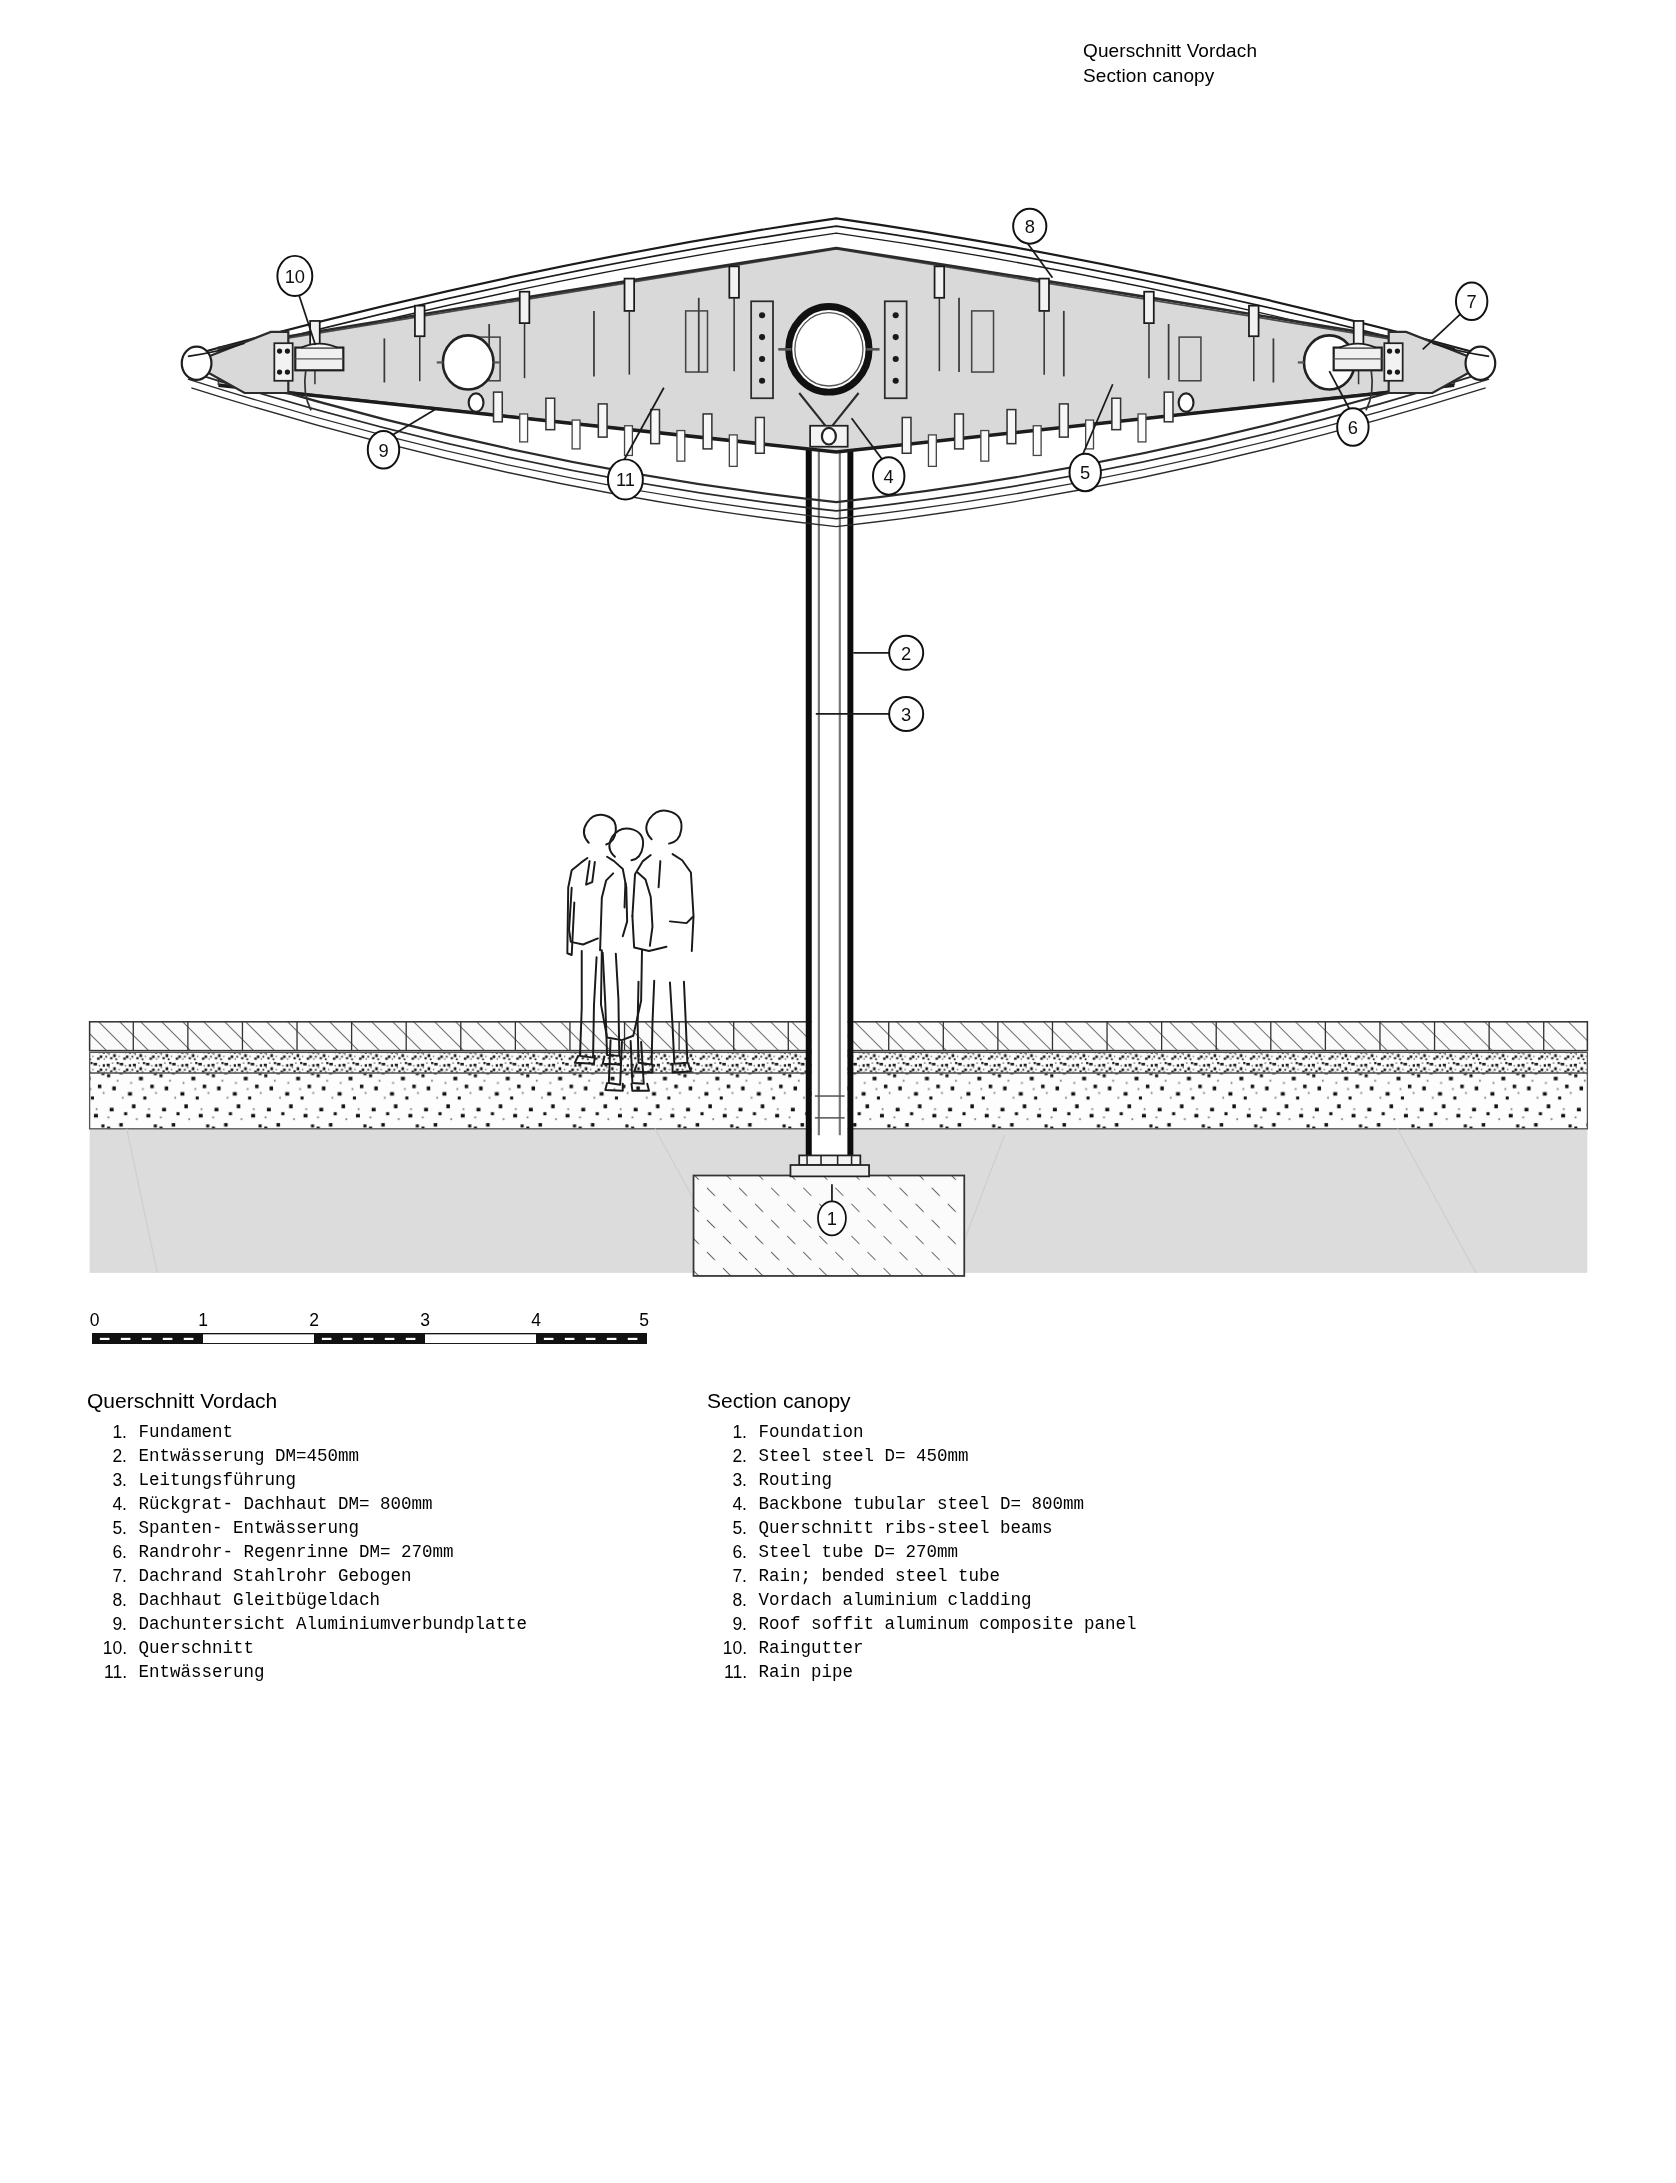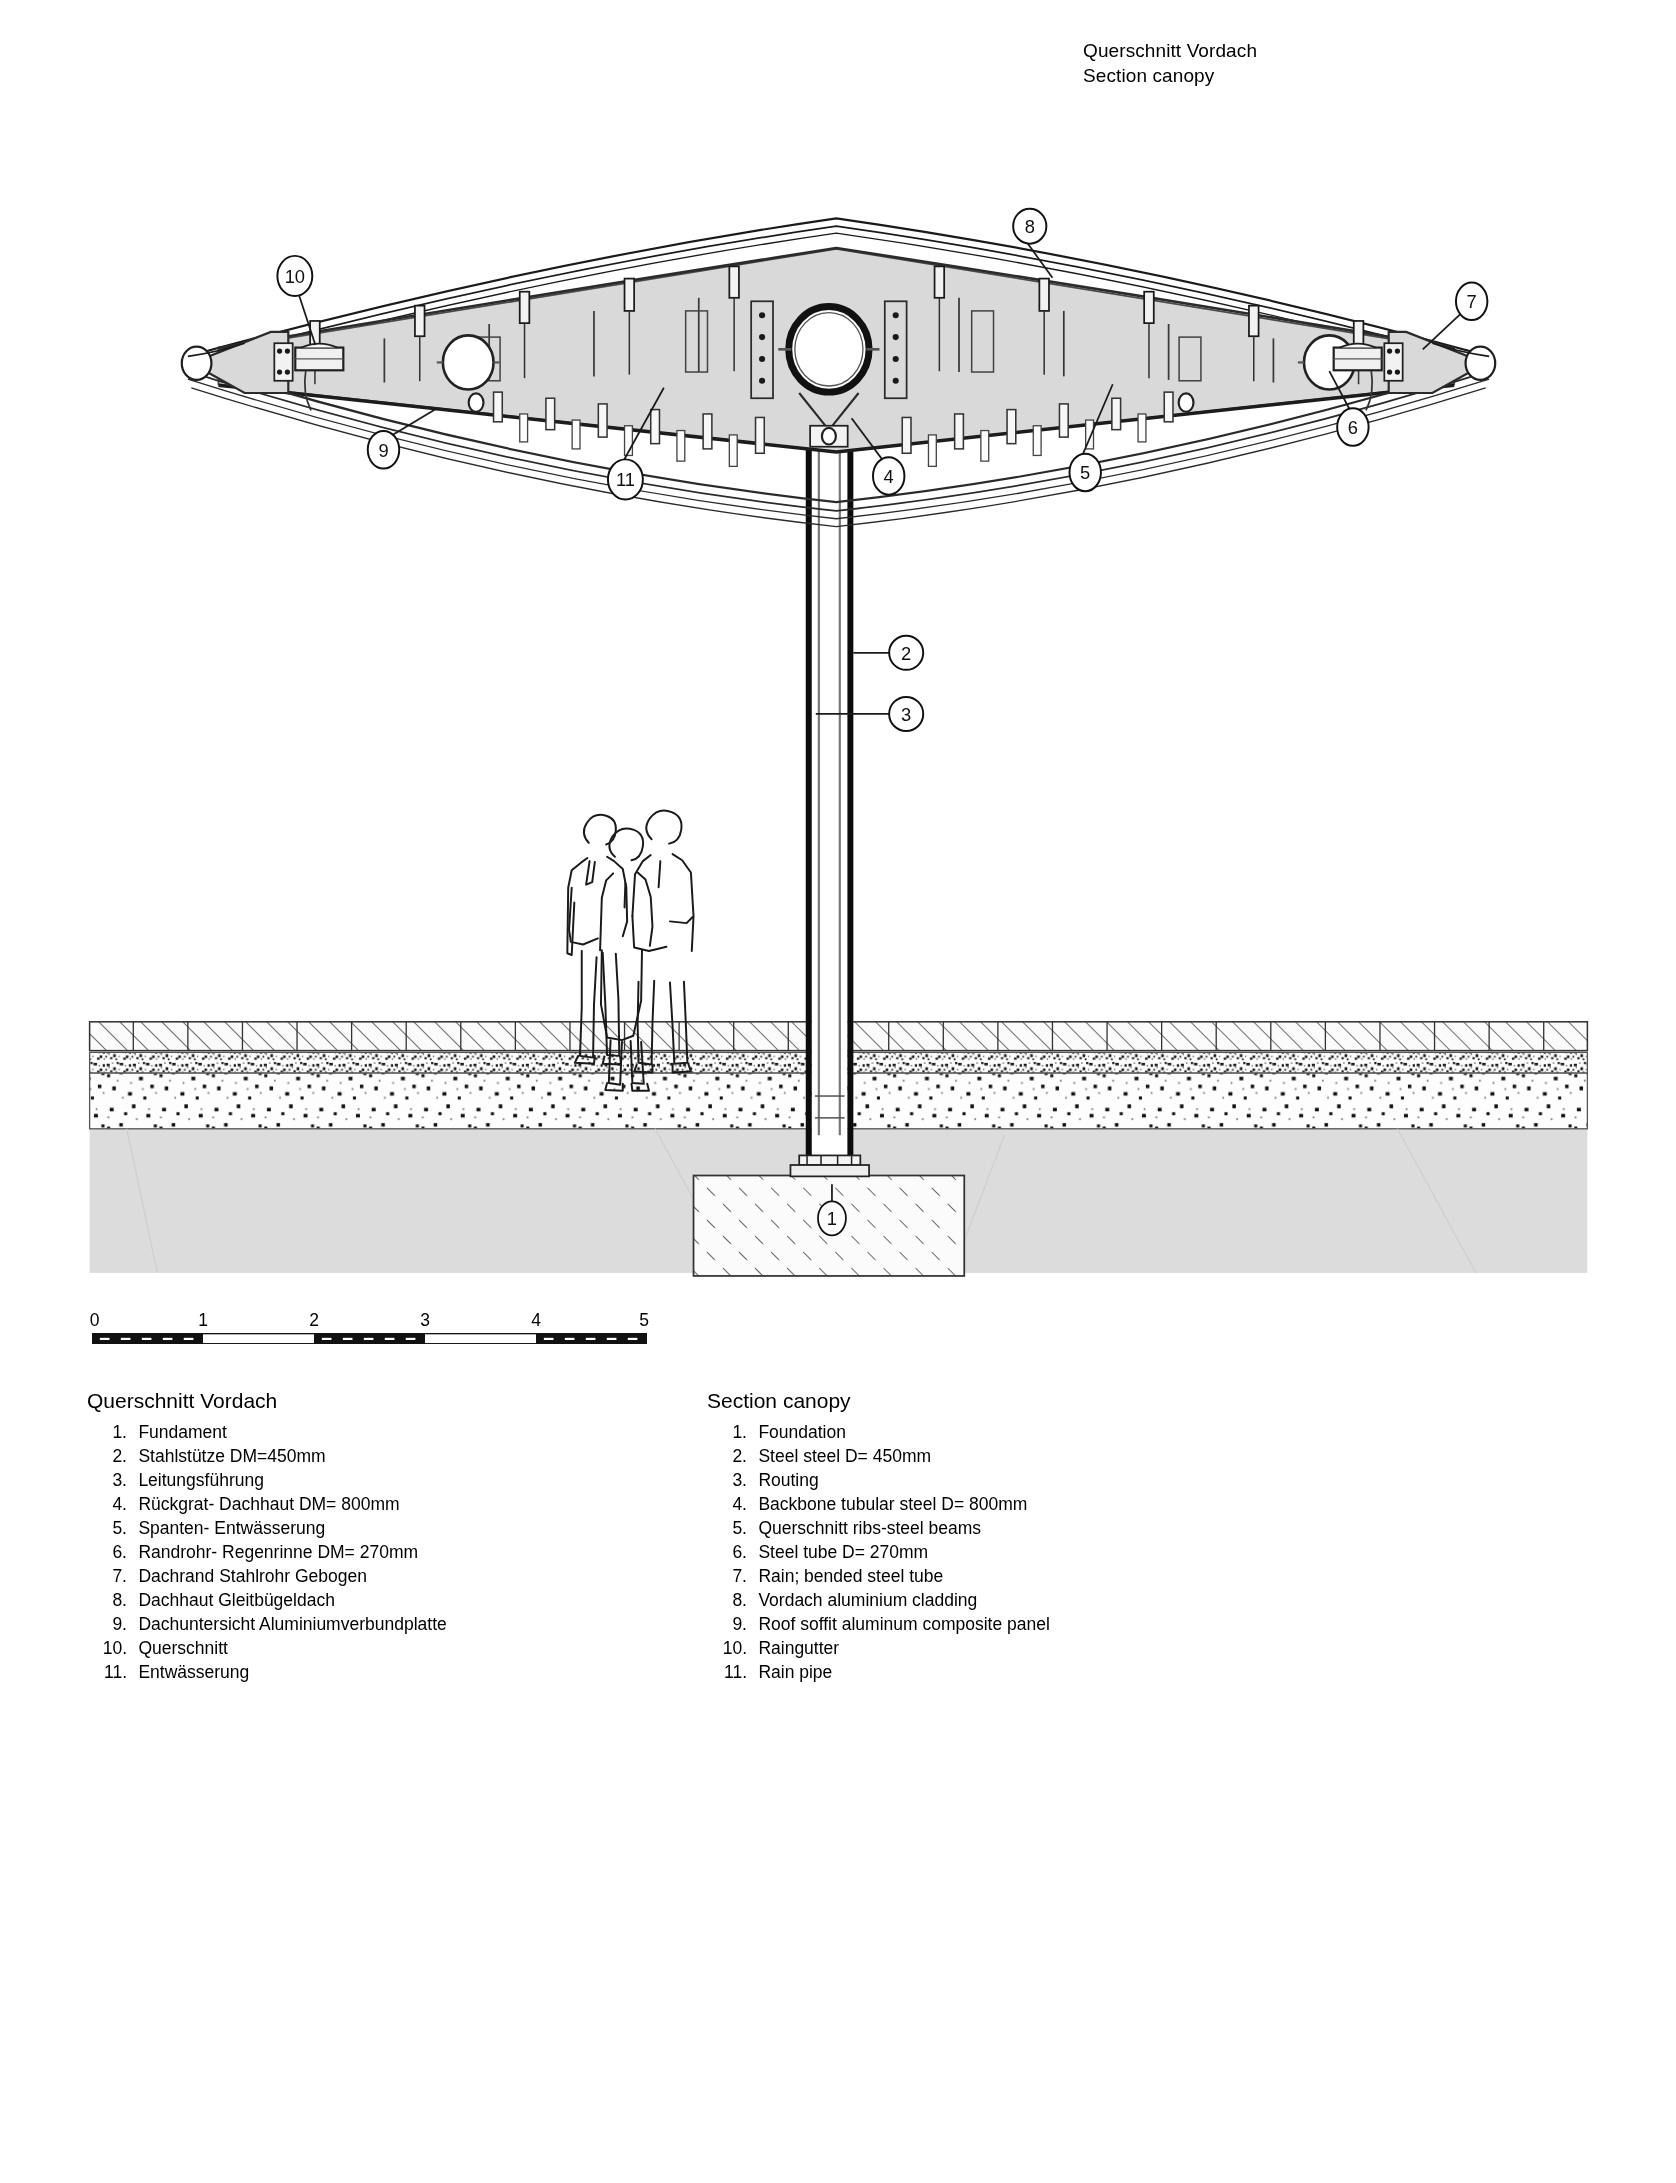--- a/index.html
+++ b/index.html
@@ -24,21 +24,21 @@
   .legends{position:absolute;left:0;top:1389px;width:1677px;}
   .legend-col{position:absolute;top:0;}
   .legend-col.de{left:87px;}
   .legend-col.en{left:707px;}
   .legend-head{font-size:21px;margin:0 0 7.9px 0;white-space:nowrap;}
   .legend-list{list-style:none;margin:0;padding:0;}
   .legend-list li{
     display:flex;font-size:17.5px;line-height:1.30;margin:0 0 1.3px 0;white-space:nowrap;
   }
   .legend-list li .num{width:40px;text-align:right;padding-right:11.4px;flex:0 0 auto;}
-  .legend-list li .txt{flex:1 1 auto;}
+  .legend-list li .txt{flex:1 1 auto;font-family:Liberation Mono, monospace;}
 
   .cv{display:block;}
 </style>
 </head>
 <body>
 
 <div class="title-block">
   <div>Querschnitt Vordach</div>
   <div>Section canopy</div>
 </div>
@@ -521,21 +521,21 @@
 
   <div class="legend-col de">
     <div class="legend-head">Querschnitt Vordach</div>
     <ul class="legend-list">
       <li>
           <span class="num">1.</span>
           <span class="txt">Fundament</span>
         </li>
       <li>
           <span class="num">2.</span>
-          <span class="txt">Stahlstütze DM=450mm</span>
+          <span class="txt">Entwässerung DM=450mm</span>
         </li>
       <li>
           <span class="num">3.</span>
           <span class="txt">Leitungsführung</span>
         </li>
       <li>
           <span class="num">4.</span>
           <span class="txt">Rückgrat- Dachhaut DM= 800mm</span>
         </li>
       <li>

